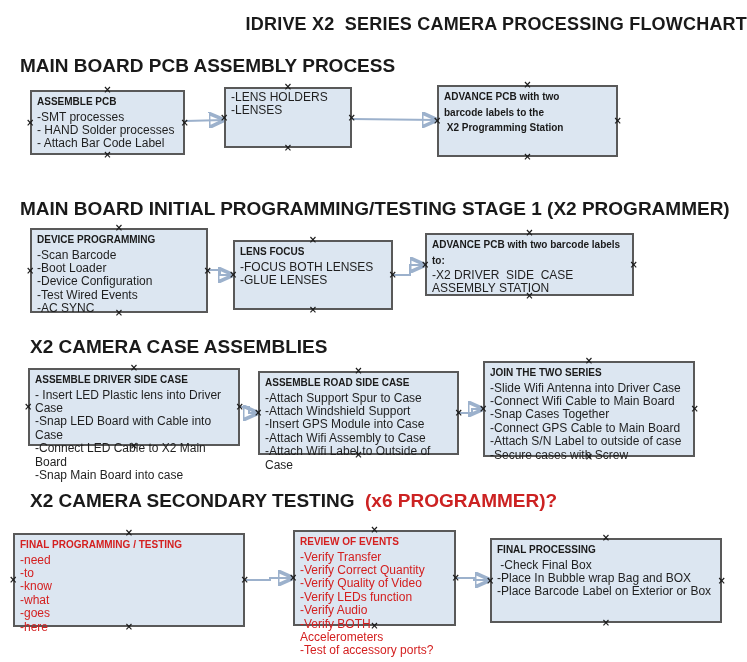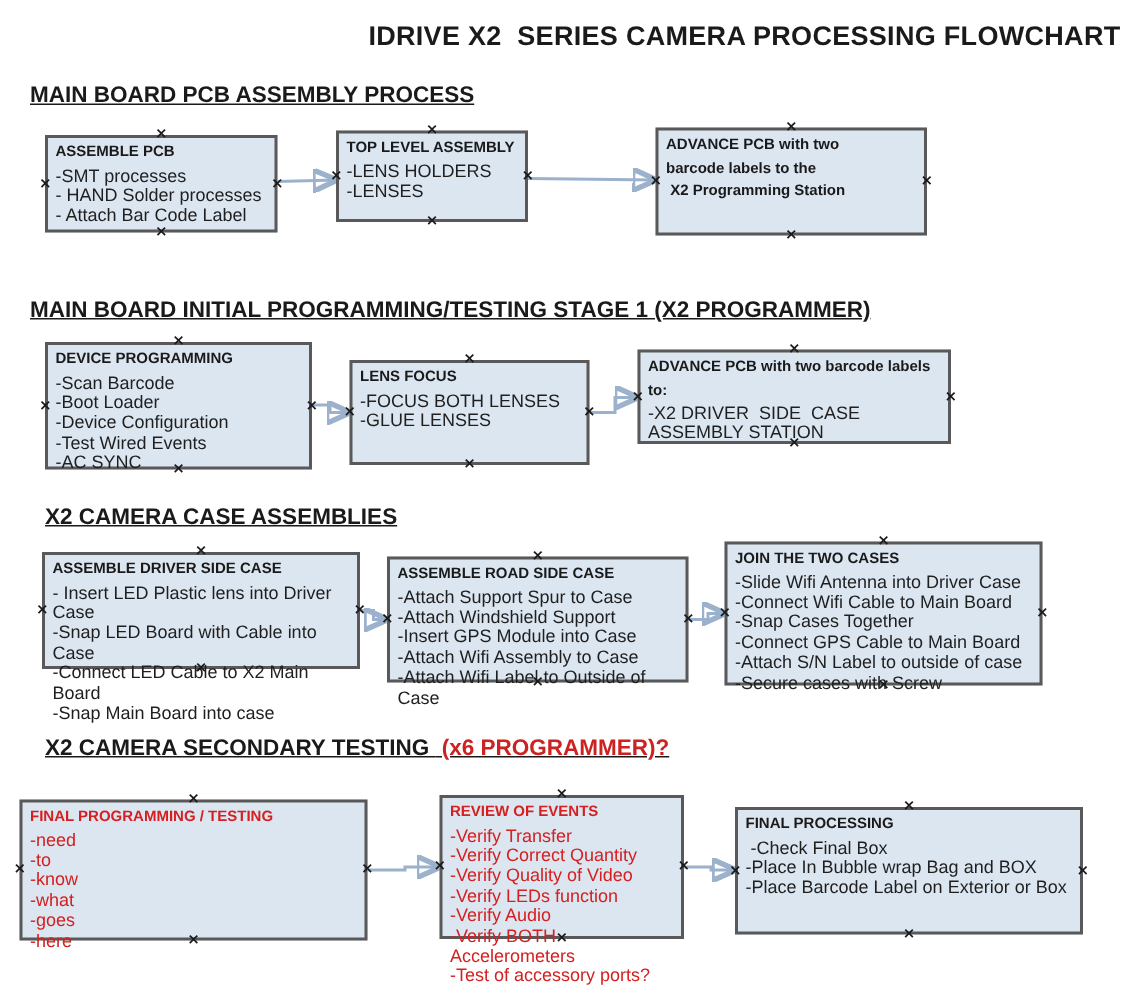--- a/index.html
+++ b/index.html
@@ -5,21 +5,21 @@
   html,body{margin:0;padding:0;background:#fff;}
   #stage{
     position:relative;width:747px;height:662px;background:#ffffff;
     font-family:"Liberation Sans","DejaVu Sans",sans-serif;overflow:hidden;
   }
   .main-title{
     position:absolute;top:14px;left:0;width:747px;text-align:right;
     font-size:18px;font-weight:bold;color:#1a1a1a;white-space:pre-wrap;letter-spacing:.2px;
   }
   .section-heading{
-    position:absolute;font-size:15px;font-weight:bold;color:#1a1a1a;white-space:pre-wrap;text-decoration:underline;
+    position:absolute;font-size:19px;font-weight:bold;color:#1a1a1a;white-space:pre-wrap;
   }
   .section-heading .red-part{color:#cc2222;}
   .box{
     position:absolute;background:#dce6f1;border:2px solid #595959;
     padding:2px 5px 2px 5px;box-sizing:border-box;overflow:visible;
   }
   .box-title{
     font-size:10px;font-weight:bold;color:#1a1a1a;line-height:15.5px;
     white-space:pre-wrap;margin-bottom:1px;
   }
@@ -75,21 +75,20 @@
     <div class="line">-SMT processes</div>
     <div class="line">- HAND Solder processes</div>
     <div class="line">- Attach Bar Code Label</div>
   </div>
 
   <div class="box" style="left:224px;top:87px;width:128px;height:61px;">
     <span class="xm xm-t">×</span>
     <span class="xm xm-b">×</span>
     <span class="xm xm-l">×</span>
     <span class="xm xm-r">×</span>
-    <div class="box-title">TOP LEVEL ASSEMBLY</div>
     <div class="line">-LENS HOLDERS</div>
     <div class="line">-LENSES</div>
   </div>
 
   <div class="box" style="left:437px;top:85px;width:181px;height:72px;">
     <span class="xm xm-t">×</span>
     <span class="xm xm-b">×</span>
     <span class="xm xm-l">×</span>
     <span class="xm xm-r">×</span>
     <div class="box-title">ADVANCE PCB with two
@@ -152,21 +151,21 @@
     <div class="line">-Insert GPS Module into Case</div>
     <div class="line">-Attach Wifi Assembly to Case</div>
     <div class="line">-Attach Wifi Label to Outside of Case</div>
   </div>
 
   <div class="box" style="left:483px;top:361px;width:212px;height:96px;">
     <span class="xm xm-t">×</span>
     <span class="xm xm-b">×</span>
     <span class="xm xm-l">×</span>
     <span class="xm xm-r">×</span>
-    <div class="box-title">JOIN THE TWO CASES</div>
+    <div class="box-title">JOIN THE TWO SERIES</div>
     <div class="line">-Slide Wifi Antenna into Driver Case</div>
     <div class="line">-Connect Wifi Cable to Main Board</div>
     <div class="line">-Snap Cases Together</div>
     <div class="line">-Connect GPS Cable to Main Board</div>
     <div class="line">-Attach S/N Label to outside of case</div>
     <div class="line">-Secure cases with Screw</div>
   </div>
 
   <div class="box red-box" style="left:13px;top:533px;width:232px;height:94px;">
     <span class="xm xm-t">×</span>

